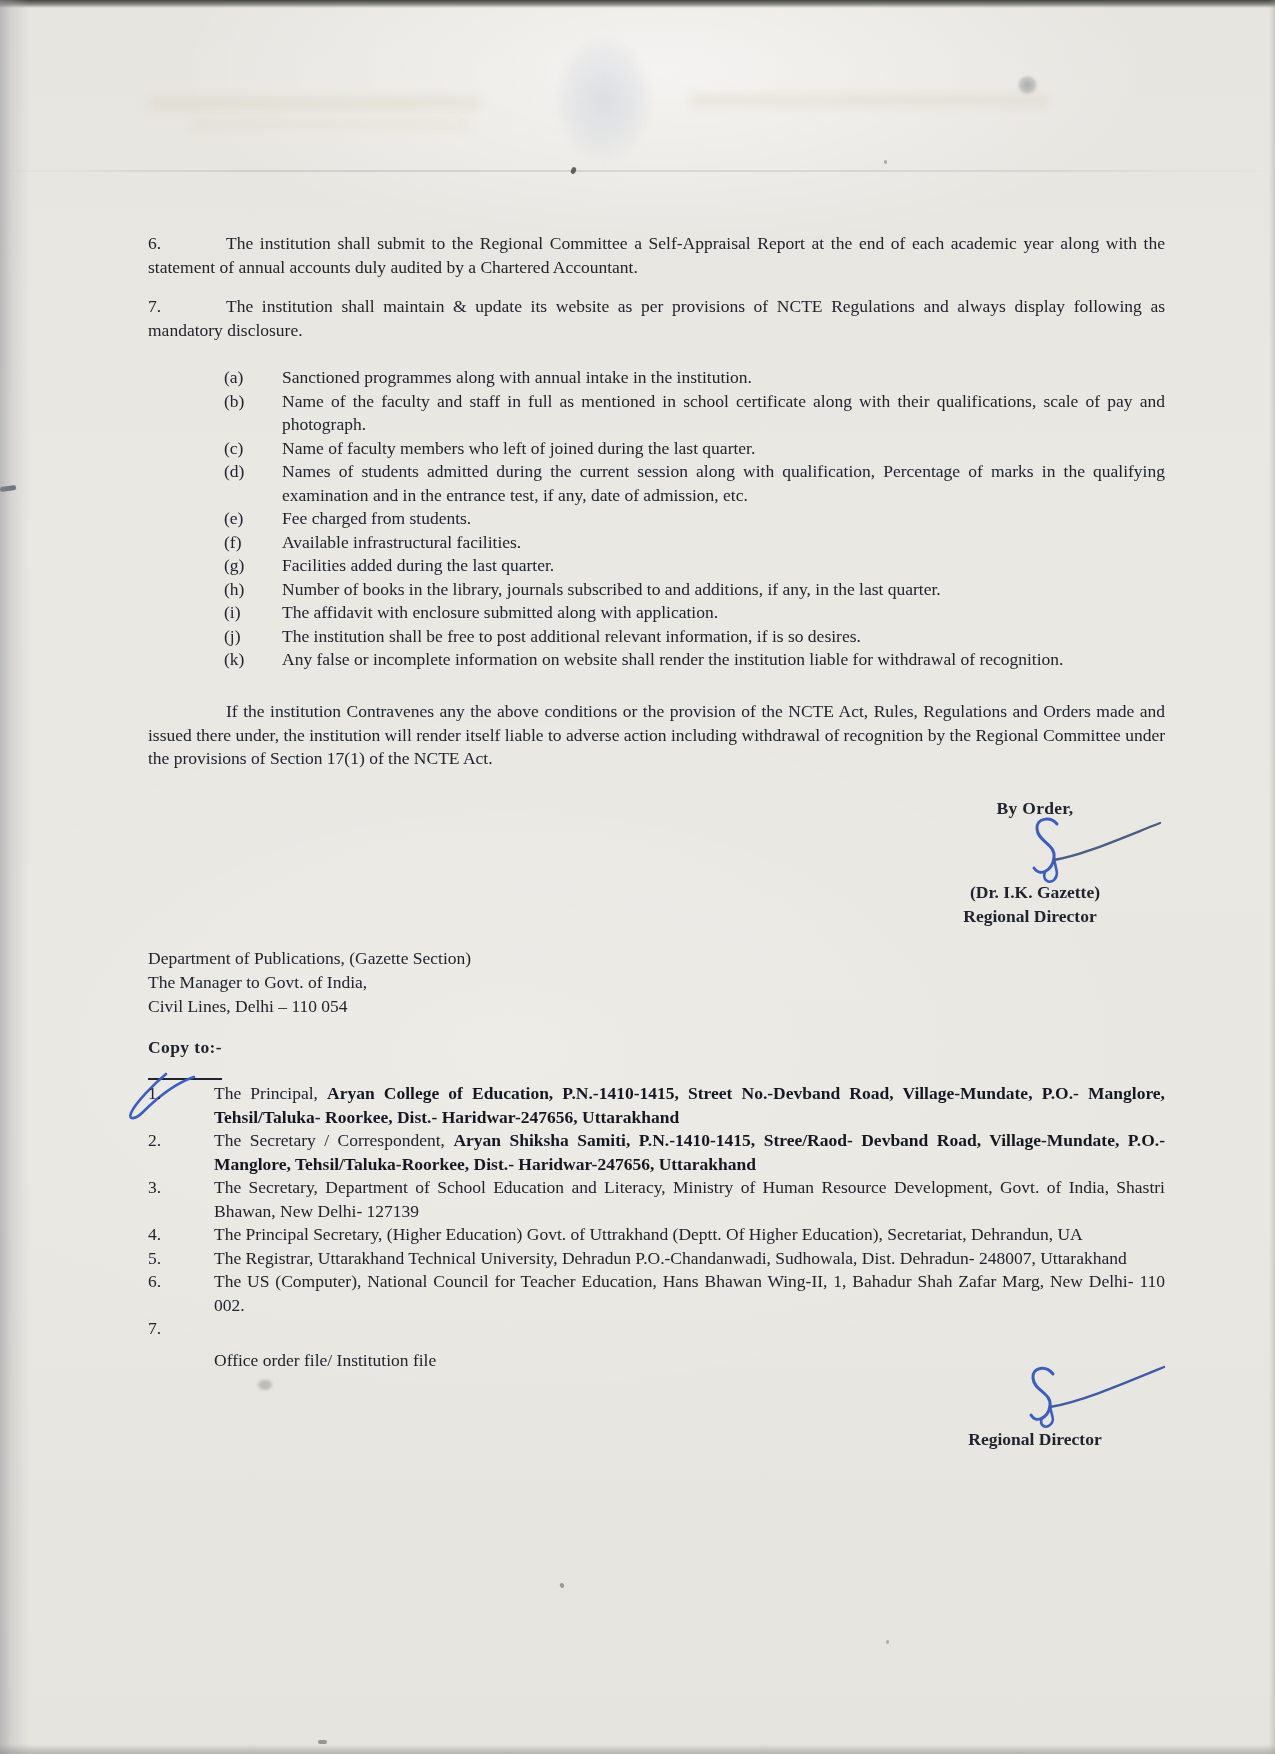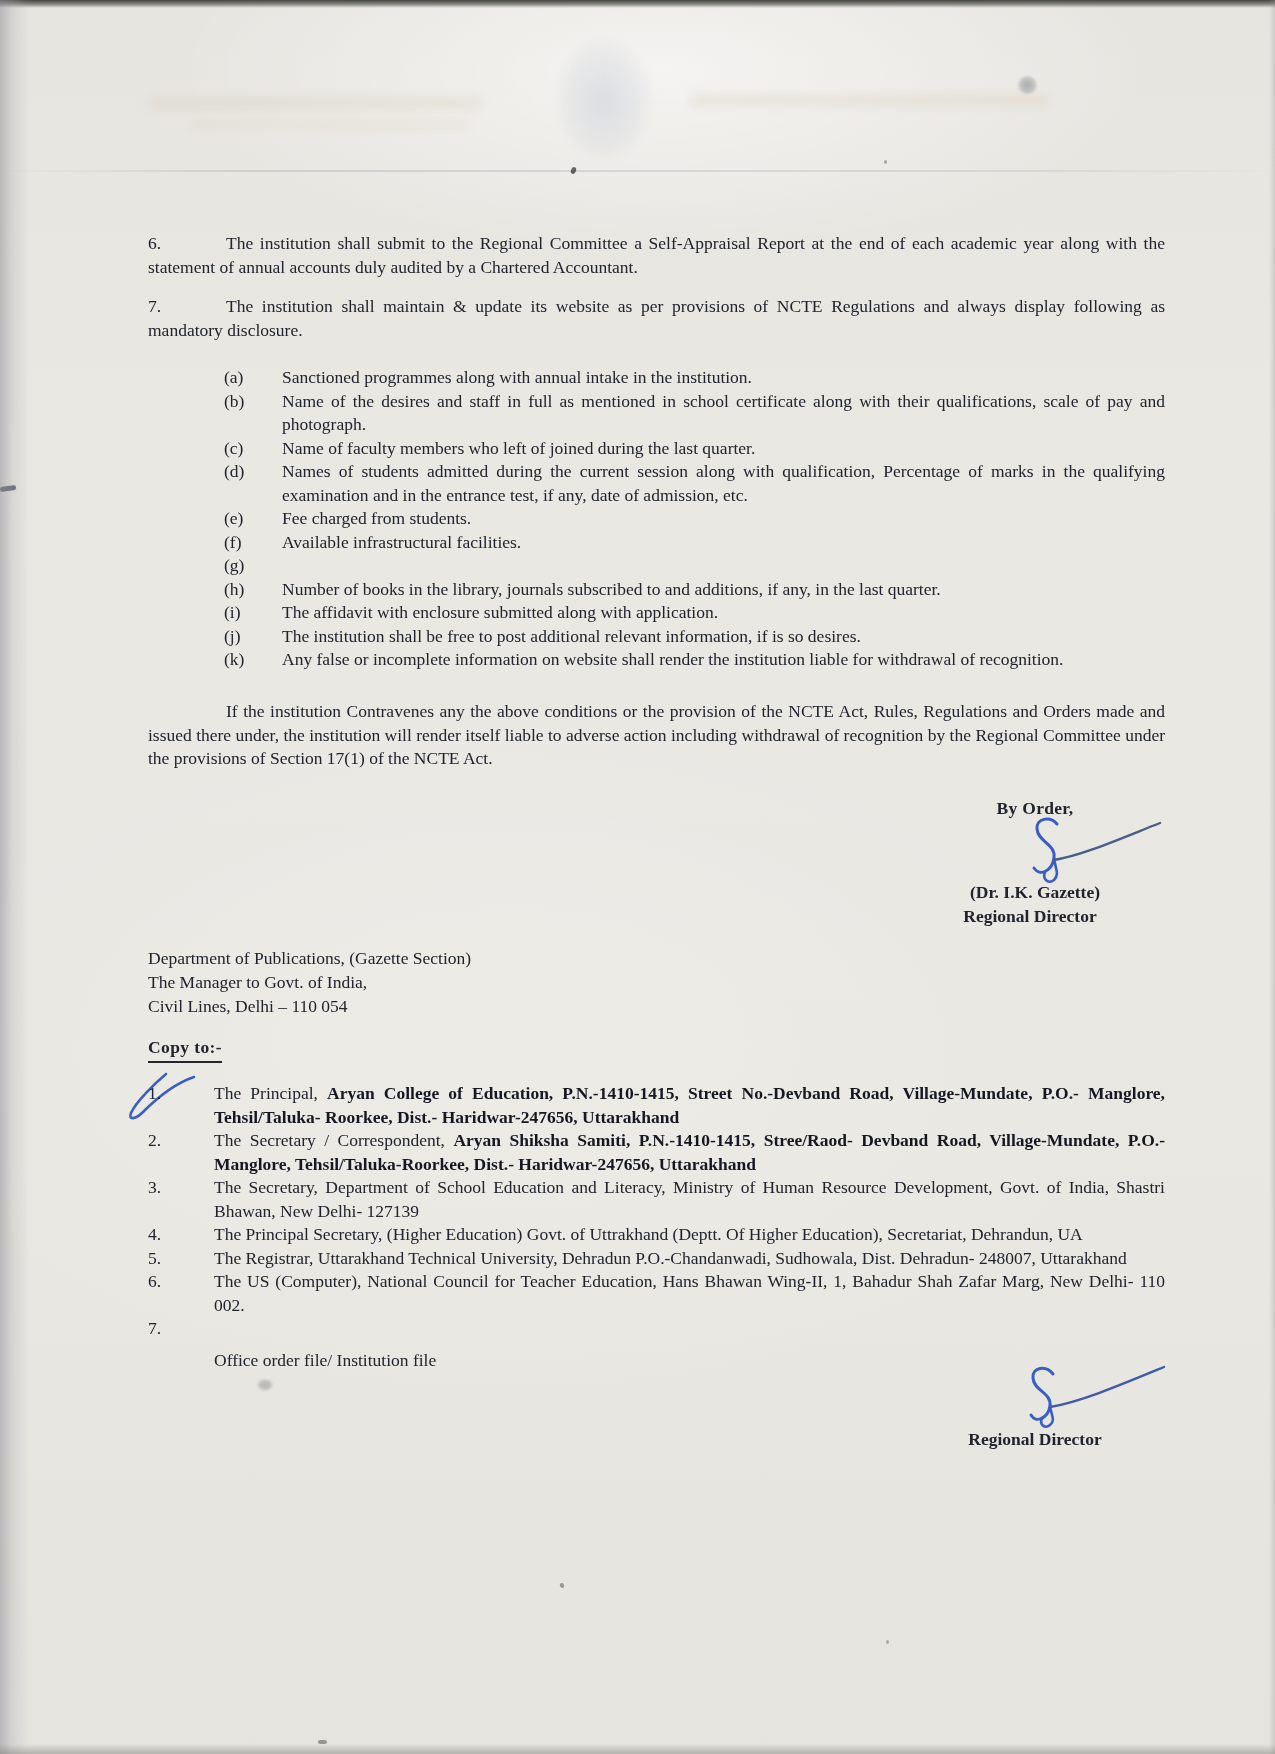--- a/index.html
+++ b/index.html
@@ -48,21 +48,21 @@
   .drow{display:flex;padding-left:76px;}
   .dlabel{width:58px;flex:none;}
   .dtext{flex:1;text-align:justify;}
   .closing{text-align:justify;text-indent:78px;}
   .right-col{position:absolute;left:900px;width:270px;text-align:center;}
   b,.bold{font-weight:bold;color:#151723;}
   .byorder{font-weight:bold;letter-spacing:0.3px;}
   .sig-name{font-weight:bold;}
   .sig-title{font-weight:bold;}
   .addr div{line-height:24px;}
-  .copy-head{font-weight:bold;border-bottom:2px solid #23252f;display:inline-block;padding-bottom:1px;letter-spacing:0.4px;}
+  .copy-head{font-weight:bold;border-bottom:2px solid #23252f;display:inline-block;padding-bottom:18px;letter-spacing:0.4px;}
   .crow{display:flex;}
   .cnum{width:66px;flex:none;}
   .ctext{flex:1;text-align:justify;}
   svg.ink{position:absolute;overflow:visible;}
 </style>
 </head>
 <body>
 
 <div class="page">
 
@@ -88,40 +88,41 @@
     <span class="pnum">7.</span><span>The institution shall maintain &amp; update its website as per provisions of NCTE Regulations and always display following as mandatory disclosure.</span>
   </div>
 
   <div class="block" style="top:366px;">
     <div class="drow">
         <span class="dlabel">(a)</span>
         <div class="dtext">Sanctioned programmes along with annual intake in the institution.</div>
       </div>
     <div class="drow">
         <span class="dlabel">(b)</span>
-        <div class="dtext">Name of the desires and staff in full as mentioned in school certificate along with their qualifications, scale of pay and photograph.</div>
+        <div class="dtext">Name of the faculty and staff in full as mentioned in school certificate along with their qualifications, scale of pay and photograph.</div>
       </div>
     <div class="drow">
         <span class="dlabel">(c)</span>
         <div class="dtext">Name of faculty members who left of joined during the last quarter.</div>
       </div>
     <div class="drow">
         <span class="dlabel">(d)</span>
         <div class="dtext">Names of students admitted during the current session along with qualification, Percentage of marks in the qualifying examination and in the entrance test, if any, date of admission, etc.</div>
       </div>
     <div class="drow">
         <span class="dlabel">(e)</span>
         <div class="dtext">Fee charged from students.</div>
       </div>
     <div class="drow">
         <span class="dlabel">(f)</span>
         <div class="dtext">Available infrastructural facilities.</div>
       </div>
     <div class="drow">
         <span class="dlabel">(g)</span>
+        <div class="dtext">Facilities added during the last quarter.</div>
       </div>
     <div class="drow">
         <span class="dlabel">(h)</span>
         <div class="dtext">Number of books in the library, journals subscribed to and additions, if any, in the last quarter.</div>
       </div>
     <div class="drow">
         <span class="dlabel">(i)</span>
         <div class="dtext">The affidavit with enclosure submitted along with application.</div>
       </div>
     <div class="drow">

